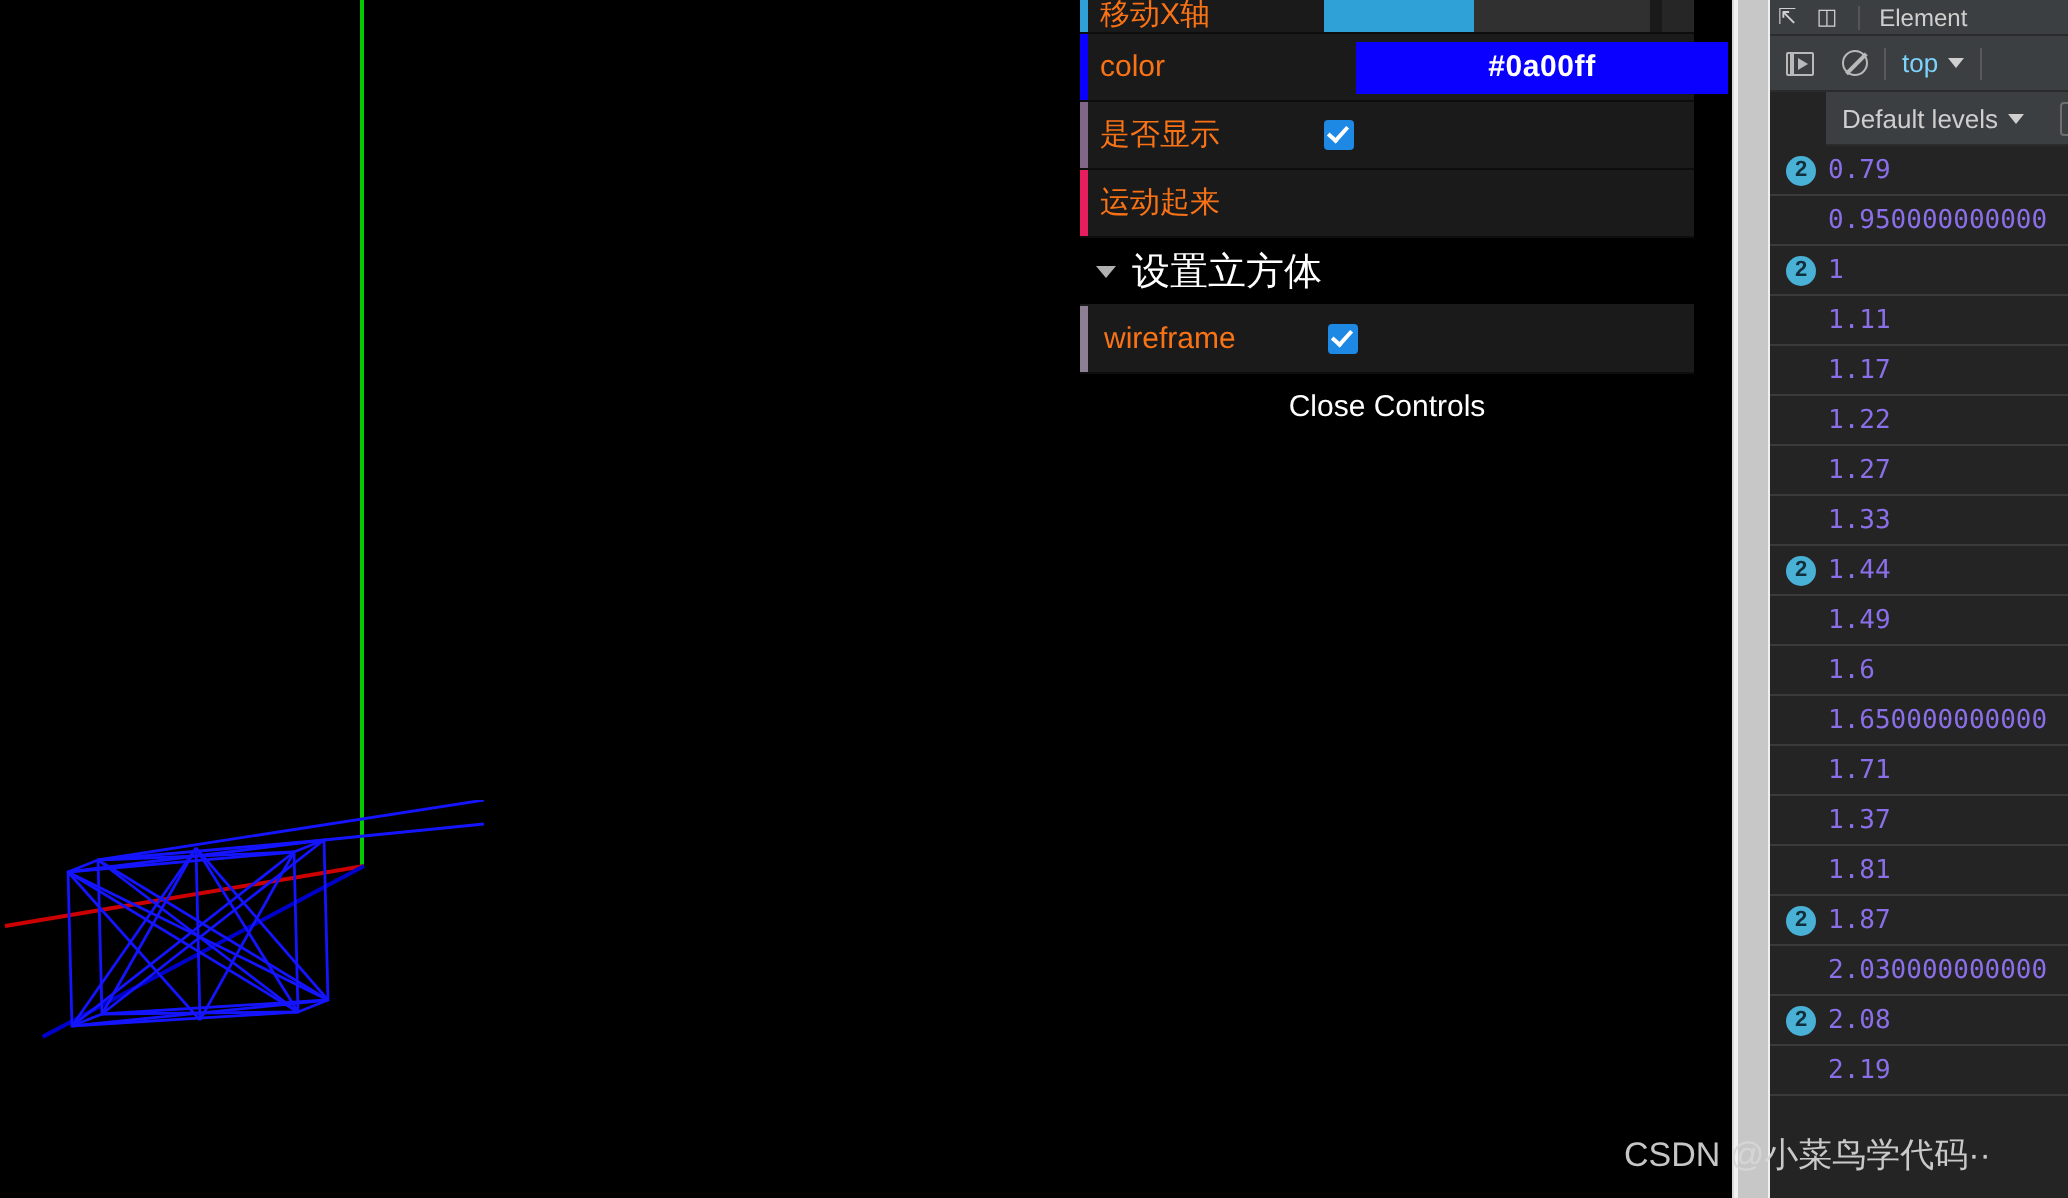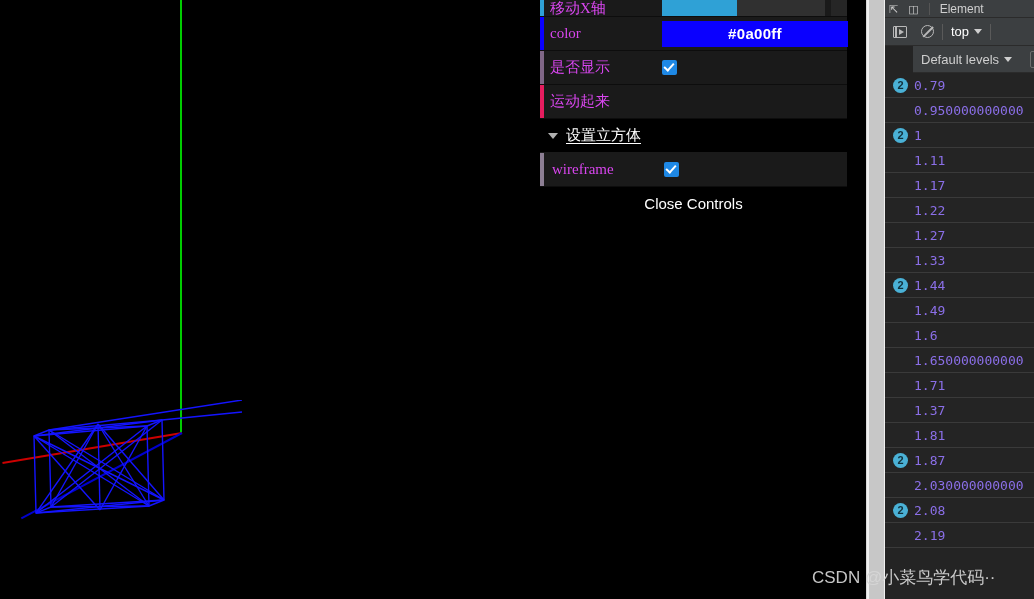--- a/index.html
+++ b/index.html
@@ -84,27 +84,26 @@
     border-bottom: 1px solid #0d0d0d;
     box-sizing: border-box;
     padding-left: 10px;
   }
   .gui-row .marker {
     position: absolute;
     left: 0; top: 0; bottom: 0;
     width: 4px;
   }
   .gui-row .lbl {
-    color: #d946ef;
+    color: #f97316;
     font-size: 15px;
     width: 108px;
     flex: 0 0 108px;
     white-space: nowrap;
     overflow: hidden;
-    font-family: Liberation Serif, serif;
   }
   .gui-row .ctrl {
     flex: 1 1 auto;
     display: flex;
     align-items: center;
     height: 100%;
   }
 
   
   .row-slider {
@@ -143,21 +142,21 @@
   .color-swatch {
     width: 186px;
     height: 26px;
     background: #0a00ff;
     color: #ffffff;
     font-size: 15px;
     font-weight: bold;
     display: flex;
     align-items: center;
     justify-content: center;
-    margin-left: 4px;
+    margin-left: 20px;
     letter-spacing: 0.3px;
   }
 
   
   .chk {
     width: 15px;
     height: 15px;
     background: #1e88e5;
     border-radius: 2px;
     position: relative;
@@ -187,22 +186,21 @@
   .gui-folder .caret {
     width: 0; height: 0;
     border-left: 5px solid transparent;
     border-right: 5px solid transparent;
     border-top: 6px solid #b0b0b0;
     margin-right: 8px;
     flex: 0 0 auto;
   }
   .gui-folder .ftitle {
     color: #ffffff;
-    font-size: 15px;
-    text-decoration: underline;
+    font-size: 19px;
     text-underline-offset: 3px;
   }
 
   .gui-child {
     background: #1a1a1a;
   }
   .gui-child .gui-row {
     padding-left: 12px;
   }
   .gui-child .gui-row .marker {
@@ -311,21 +309,21 @@
   }
   .ban-icon::after {
     content: "";
     position: absolute;
     left: -1px; top: 4.5px;
     width: 14px; height: 1.5px;
     background: #b9b9b9;
     transform: rotate(-45deg);
   }
   .ctx-select {
-    color: #ffffff;
+    color: #7dd3fc;
     font-size: 13px;
     display: flex;
     align-items: center;
   }
   .ctx-select .caret-d {
     margin-left: 5px;
     width: 0; height: 0;
     border-left: 4px solid transparent;
     border-right: 4px solid transparent;
     border-top: 5px solid #cfcfcf;

